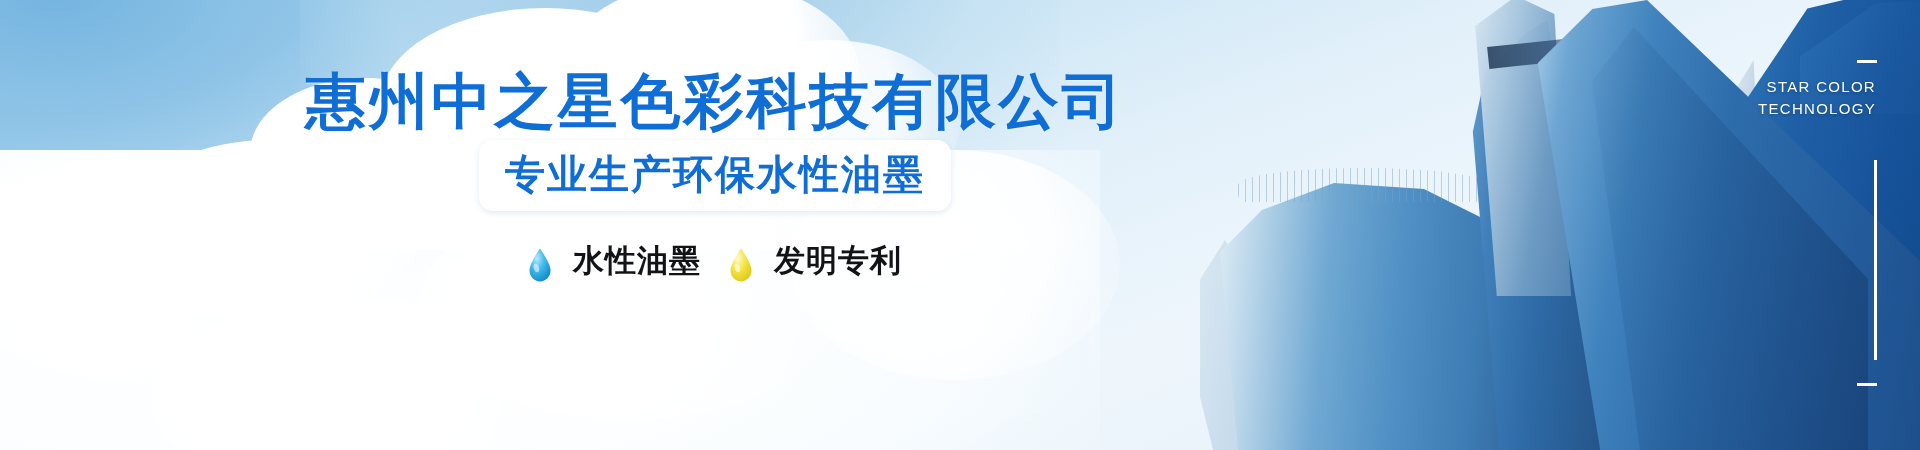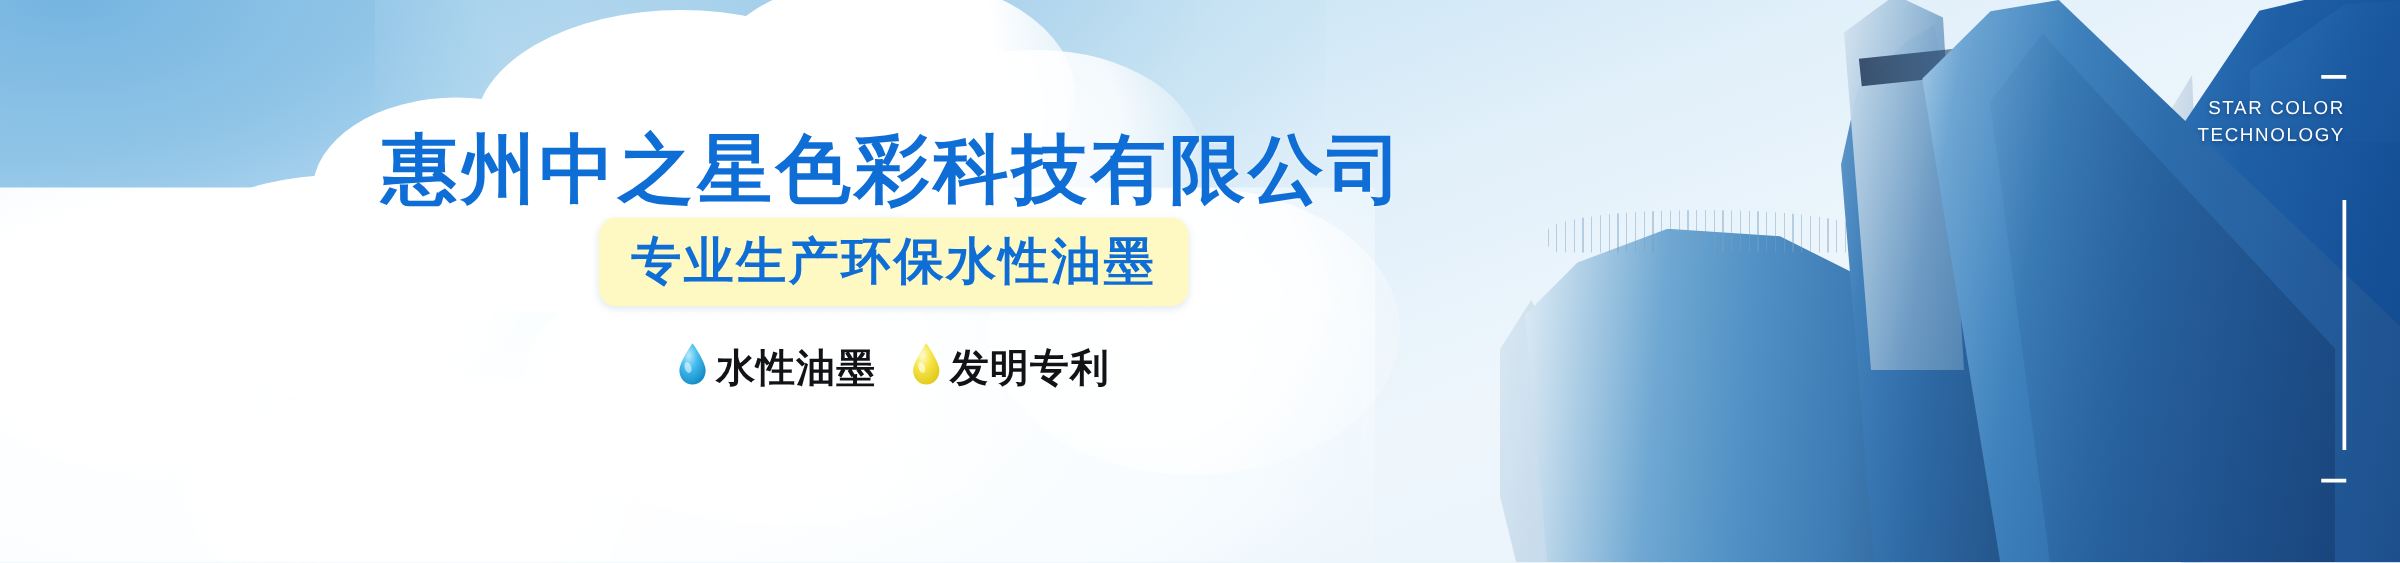--- a/index.html
+++ b/index.html
@@ -159,56 +159,56 @@
     letter-spacing:1.3px;
     text-shadow:0 1px 3px rgba(10,40,80,0.45);
     white-space:nowrap;
   }
   .rule{ position:absolute; right:43px; background:#ffffff; }
   .rule.dash-top{ top:60px; width:20px; height:3px; }
   .rule.line{ top:160px; width:3px; height:200px; }
   .rule.dash-bot{ top:383px; width:20px; height:3px; }
 
   
-  .content{ position:absolute; inset:0;margin-top:34px; }
+  .content{ position:absolute; inset:0; }
 
   .headline{
     position:absolute; left:0; top:62px; width:1430px;
     text-align:center;
     font-size:60px;
     font-weight:bold;
     color:#0f6ed6;
     letter-spacing:3px;
     white-space:nowrap;
     text-shadow:0 1px 2px rgba(255,255,255,0.55);
   }
 
   .pill-wrap{
     position:absolute; left:0; top:140px; width:1430px;
     text-align:center;
   }
   .pill{
     display:inline-block;
-    background:#fef9c3;
+    background:#ffffff;
     border-radius:14px;
     padding:7px 26px 9px;
     font-size:40px;
     font-weight:bold;
     color:#0f6ed6;
     letter-spacing:2px;
     white-space:nowrap;
     box-shadow:0 2px 6px rgba(90,140,185,0.18);
   }
 
   .drops{
     position:absolute; left:0; top:240px; width:1430px;
     display:flex; justify-content:center; align-items:center;
     gap:28px;
   }
-  .drop-item{ display:flex; align-items:flex-start; gap:7px; }
+  .drop-item{ display:flex; align-items:flex-end; gap:21px; }
   .drop-icon{ width:24px; height:34px; display:block; flex:none; }
   .drop-label{
     font-size:31px; font-weight:bold; color:#111316; letter-spacing:1px;
     white-space:nowrap;
   }
 
   .badges{
     position:absolute; left:0; top:318px; width:1430px;
     display:flex; justify-content:center; align-items:flex-start;
     gap:40px;

